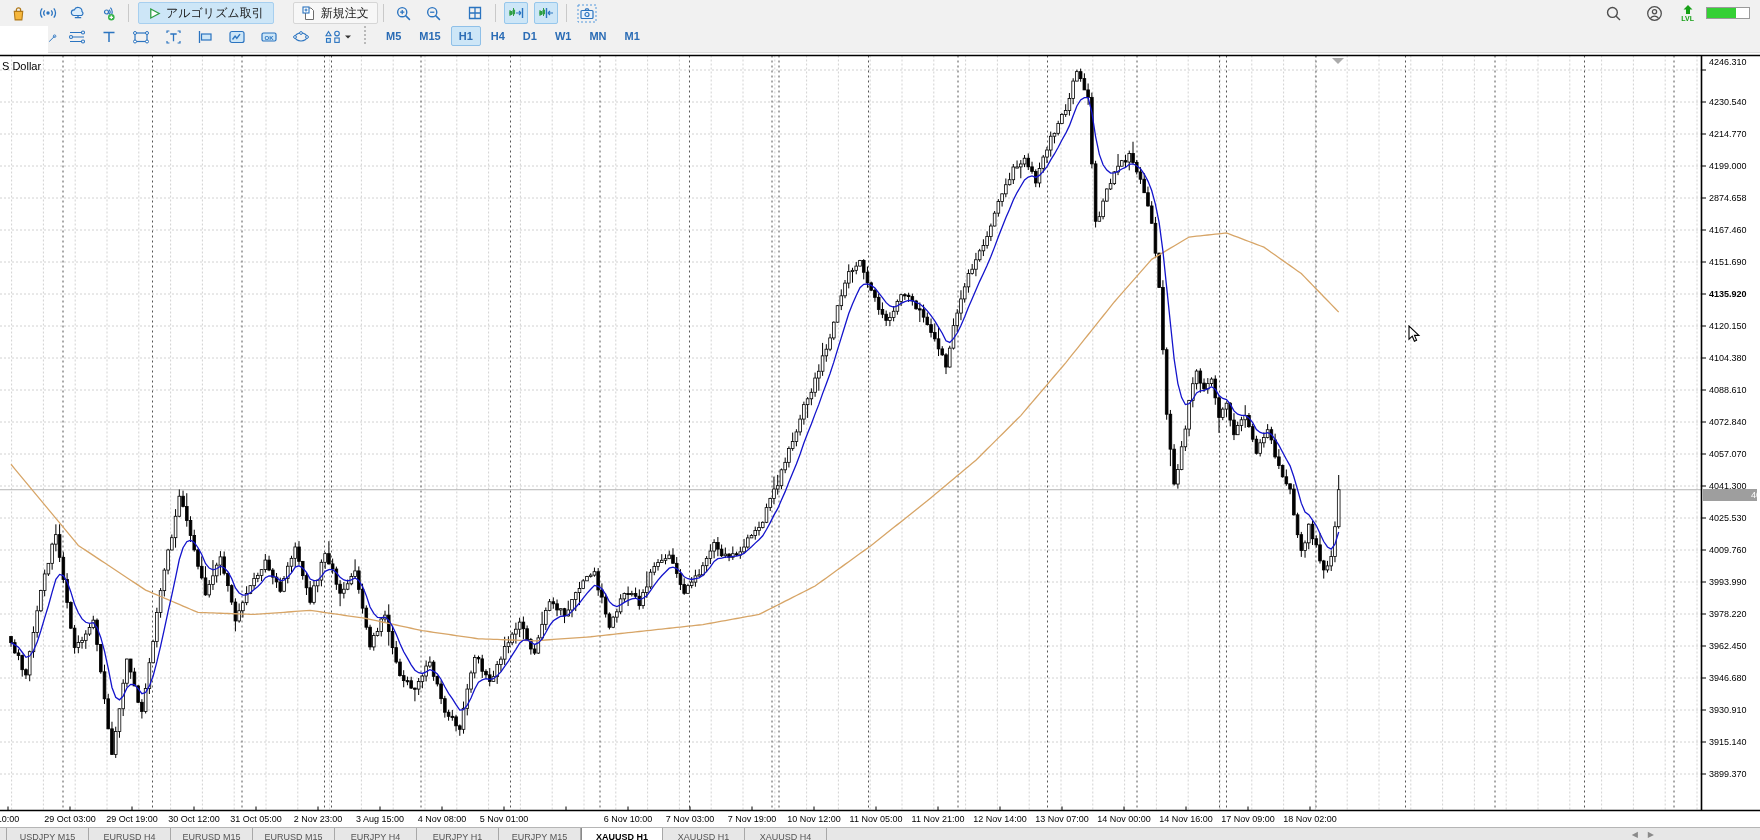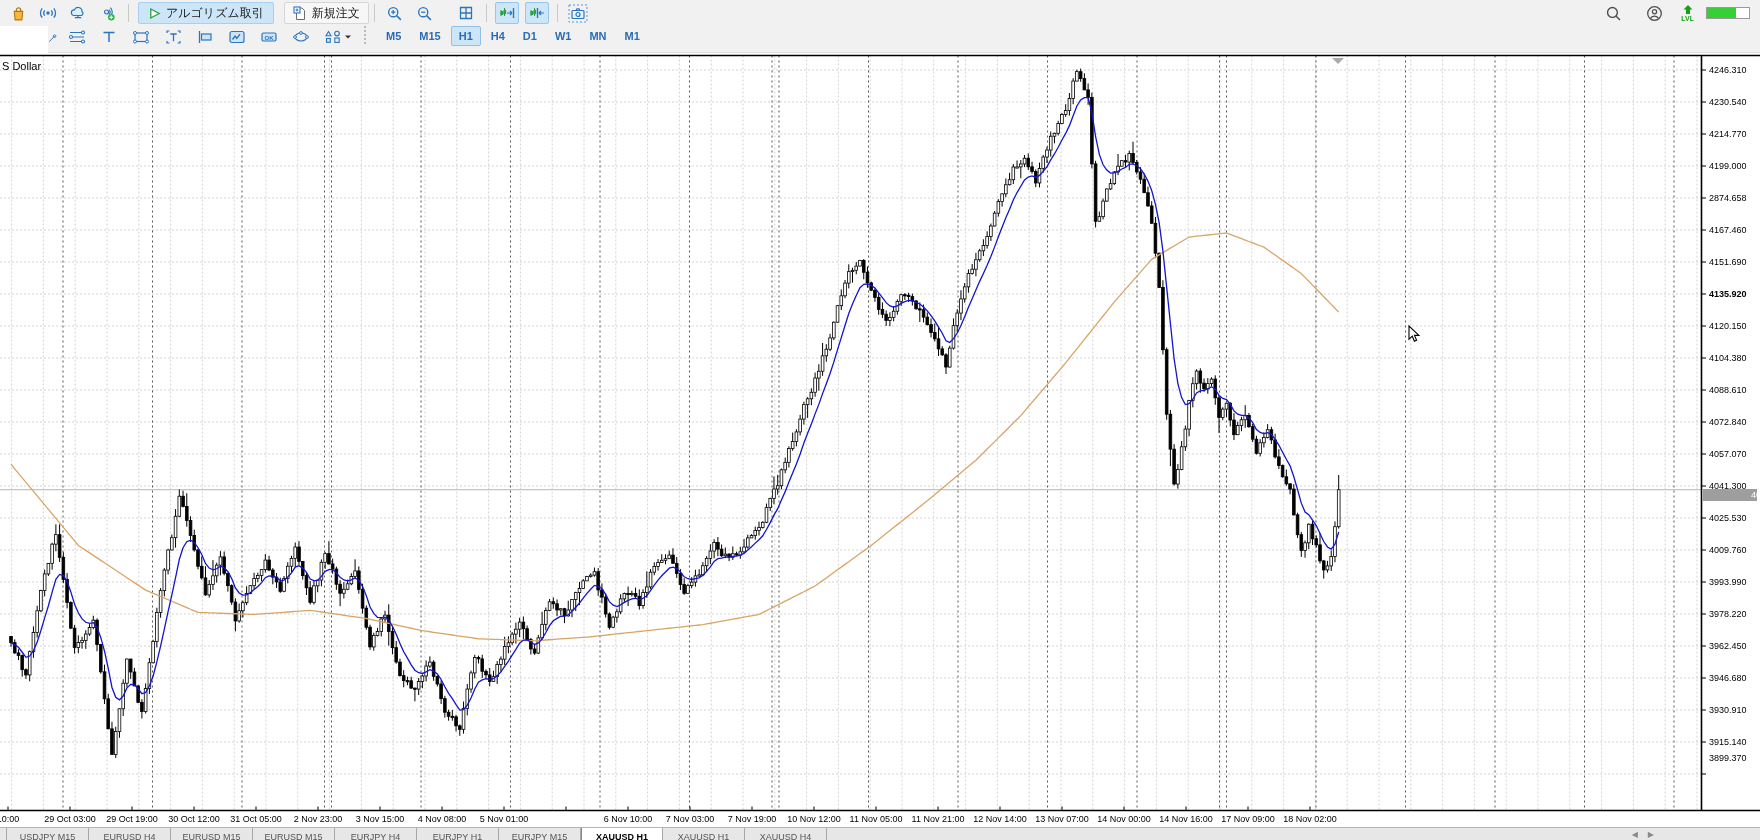--- a/index.html
+++ b/index.html
@@ -13,21 +13,21 @@
   .tbtn { width:24px; height:22px; margin:0 3px; display:flex; align-items:center;
     justify-content:center; border:1px solid transparent; border-radius:2px; }
   .tbtn2 { width:26px; height:22px; margin:0 3px; display:flex; align-items:center;
     justify-content:center; border:1px solid transparent; border-radius:2px; }
   .tbtn.active, .tbtn2.active { background:#cde6f7; border-color:#96c7ec; }
   .vsep { width:1px; height:18px; background:#c9c9c9; margin:0 5px; }
   .dotsep { width:4px; height:18px; margin:0 5px; border-left:2px dotted #b9b9b9; }
   .algo { display:flex; align-items:center; gap:5px; height:22px; margin-left:4px;
     padding:0 9px; background:#cde6f7; border:1px solid #a7cfef; border-radius:2px;
     font-size:12px; color:#1a1a1a; font-family:inherit; }
-  .neworder { display:flex; align-items:center; gap:5px; height:22px; margin-left:10px;
+  .neworder { display:flex; align-items:center; gap:5px; height:22px; margin-left:19px;
     padding:0 8px; background:#f7f7f7; border:1px solid #d6d6d6; border-radius:2px;
     font-size:12px; color:#1a1a1a; font-family:inherit; }
   .spacer { flex:1; }
   .tf { font-size:11px; font-weight:bold; color:#2b6cb5; padding:3px 7px; margin:0 1px;
     border:1px solid transparent; border-radius:2px; }
   .tf.active { background:#cde6f7; border-color:#8fc0e8; }
   .progress { width:44px; height:12px; border:1px solid #9a9a9a; background:#fff;
     margin:0 8px 0 6px; }
   .progress > div { height:100%; background:#35d035; }
   .lvlwrap { display:flex; flex-direction:column; align-items:center; margin:0 6px; }
@@ -1118,21 +1118,21 @@
       <line x1="1000" y1="753.5" x2="1000" y2="757.5" stroke="#000" stroke-width="1"></line>
       <line x1="1062" y1="753.5" x2="1062" y2="757.5" stroke="#000" stroke-width="1"></line>
       <line x1="1124" y1="753.5" x2="1124" y2="757.5" stroke="#000" stroke-width="1"></line>
       <line x1="1186" y1="753.5" x2="1186" y2="757.5" stroke="#000" stroke-width="1"></line>
       <line x1="1248" y1="753.5" x2="1248" y2="757.5" stroke="#000" stroke-width="1"></line>
       <line x1="1310" y1="753.5" x2="1310" y2="757.5" stroke="#000" stroke-width="1"></line>
     </svg>
   <div class="chart-title">S Dollar</div>
   <div id="paxis">
     <div class="price-badge" id="price-badge" style="top: 436px; padding-left: 48px;">4039.453</div>
-  <div class="plabel" style="top: 12px;">4246.310</div>
+  <div class="plabel" style="top: 4px;">4246.310</div>
       <div class="plabel" style="top: 44px;">4230.540</div>
       <div class="plabel" style="top: 76px;">4214.770</div>
       <div class="plabel" style="top: 108px;">4199.000</div>
       <div class="plabel" style="top: 140px;">2874.658</div>
       <div class="plabel" style="top: 172px;">4167.460</div>
       <div class="plabel" style="top: 204px;">4151.690</div>
       <div class="plabel" style="top: 236px; font-weight: bold;">4135.920</div>
       <div class="plabel" style="top: 268px;">4120.150</div>
       <div class="plabel" style="top: 300px;">4104.380</div>
       <div class="plabel" style="top: 332px;">4088.610</div>
@@ -1140,34 +1140,34 @@
       <div class="plabel" style="top: 396px;">4057.070</div>
       <div class="plabel" style="top: 428px;">4041.300</div>
       <div class="plabel" style="top: 460px;">4025.530</div>
       <div class="plabel" style="top: 492px;">4009.760</div>
       <div class="plabel" style="top: 524px;">3993.990</div>
       <div class="plabel" style="top: 556px;">3978.220</div>
       <div class="plabel" style="top: 588px;">3962.450</div>
       <div class="plabel" style="top: 620px;">3946.680</div>
       <div class="plabel" style="top: 652px;">3930.910</div>
       <div class="plabel" style="top: 684px;">3915.140</div>
-      <div class="plabel" style="top: 700px;">3899.370</div>
+      <div class="plabel" style="top: 716px;">3899.370</div>
     </div>
   <svg id="cursor" width="14" height="18" viewBox="0 0 14 18" style="left: 1408px; top: 272px;">
     <path d="M1 1v13.2l3.3-3 2.1 5 2.2-.9-2.1-4.9h4.4z" fill="#fff" stroke="#000" stroke-width="1.1"></path>
   </svg>
 </div>
 <div id="taxis">
     <div class="tlabel" style="left: 8px;">10:00</div>
     <div class="tlabel" style="left: 70px;">29 Oct 03:00</div>
     <div class="tlabel" style="left: 132px;">29 Oct 19:00</div>
     <div class="tlabel" style="left: 194px;">30 Oct 12:00</div>
     <div class="tlabel" style="left: 256px;">31 Oct 05:00</div>
     <div class="tlabel" style="left: 318px;">2 Nov 23:00</div>
-    <div class="tlabel" style="left: 380px;">3 Nov 15:00</div>
+    <div class="tlabel" style="left: 380px;">3 Aug 15:00</div>
     <div class="tlabel" style="left: 442px;">4 Nov 08:00</div>
     <div class="tlabel" style="left: 504px;">5 Nov 01:00</div>
     <div class="tlabel" style="left: 566px; margin-top: 31px;">5 Nov 17:00</div>
     <div class="tlabel" style="left: 628px;">6 Nov 10:00</div>
     <div class="tlabel" style="left: 690px;">7 Nov 03:00</div>
     <div class="tlabel" style="left: 752px;">7 Nov 19:00</div>
     <div class="tlabel" style="left: 814px;">10 Nov 12:00</div>
     <div class="tlabel" style="left: 876px;">11 Nov 05:00</div>
     <div class="tlabel" style="left: 938px;">11 Nov 21:00</div>
     <div class="tlabel" style="left: 1000px;">12 Nov 14:00</div>

